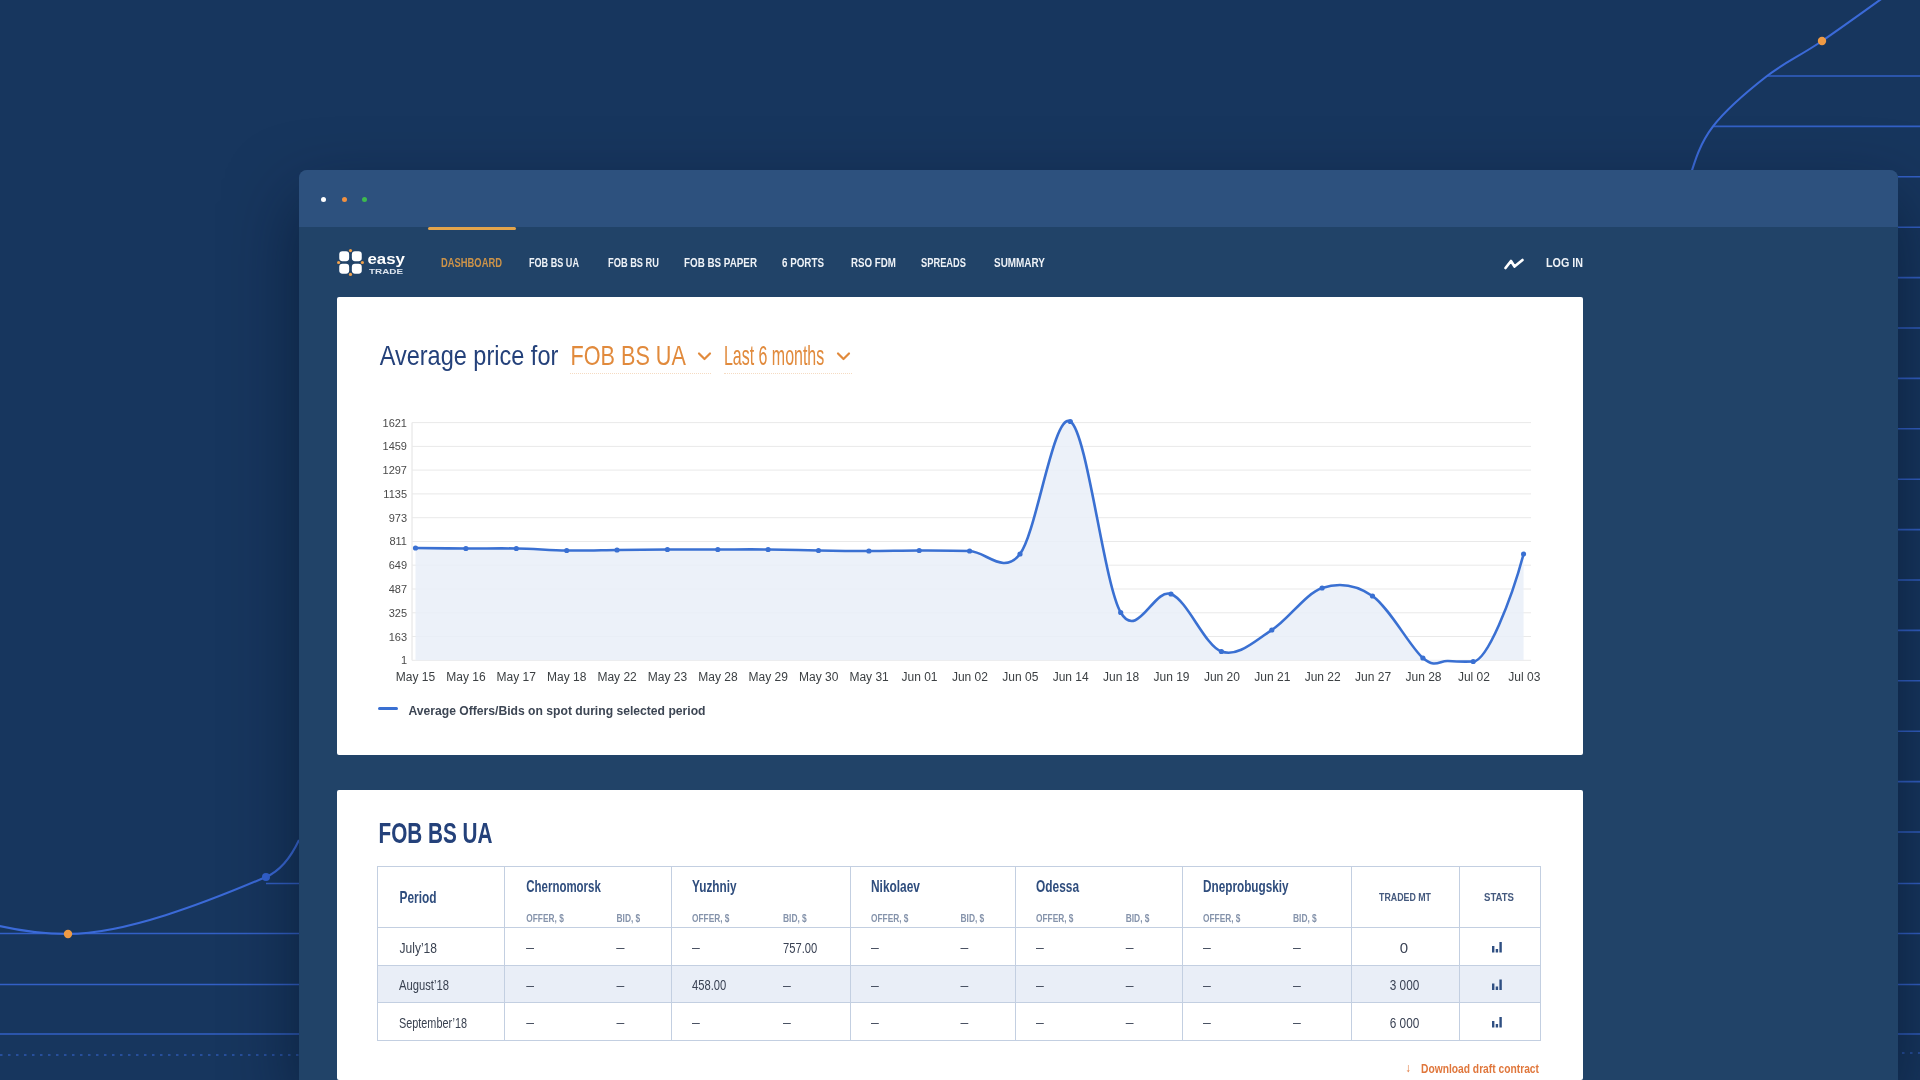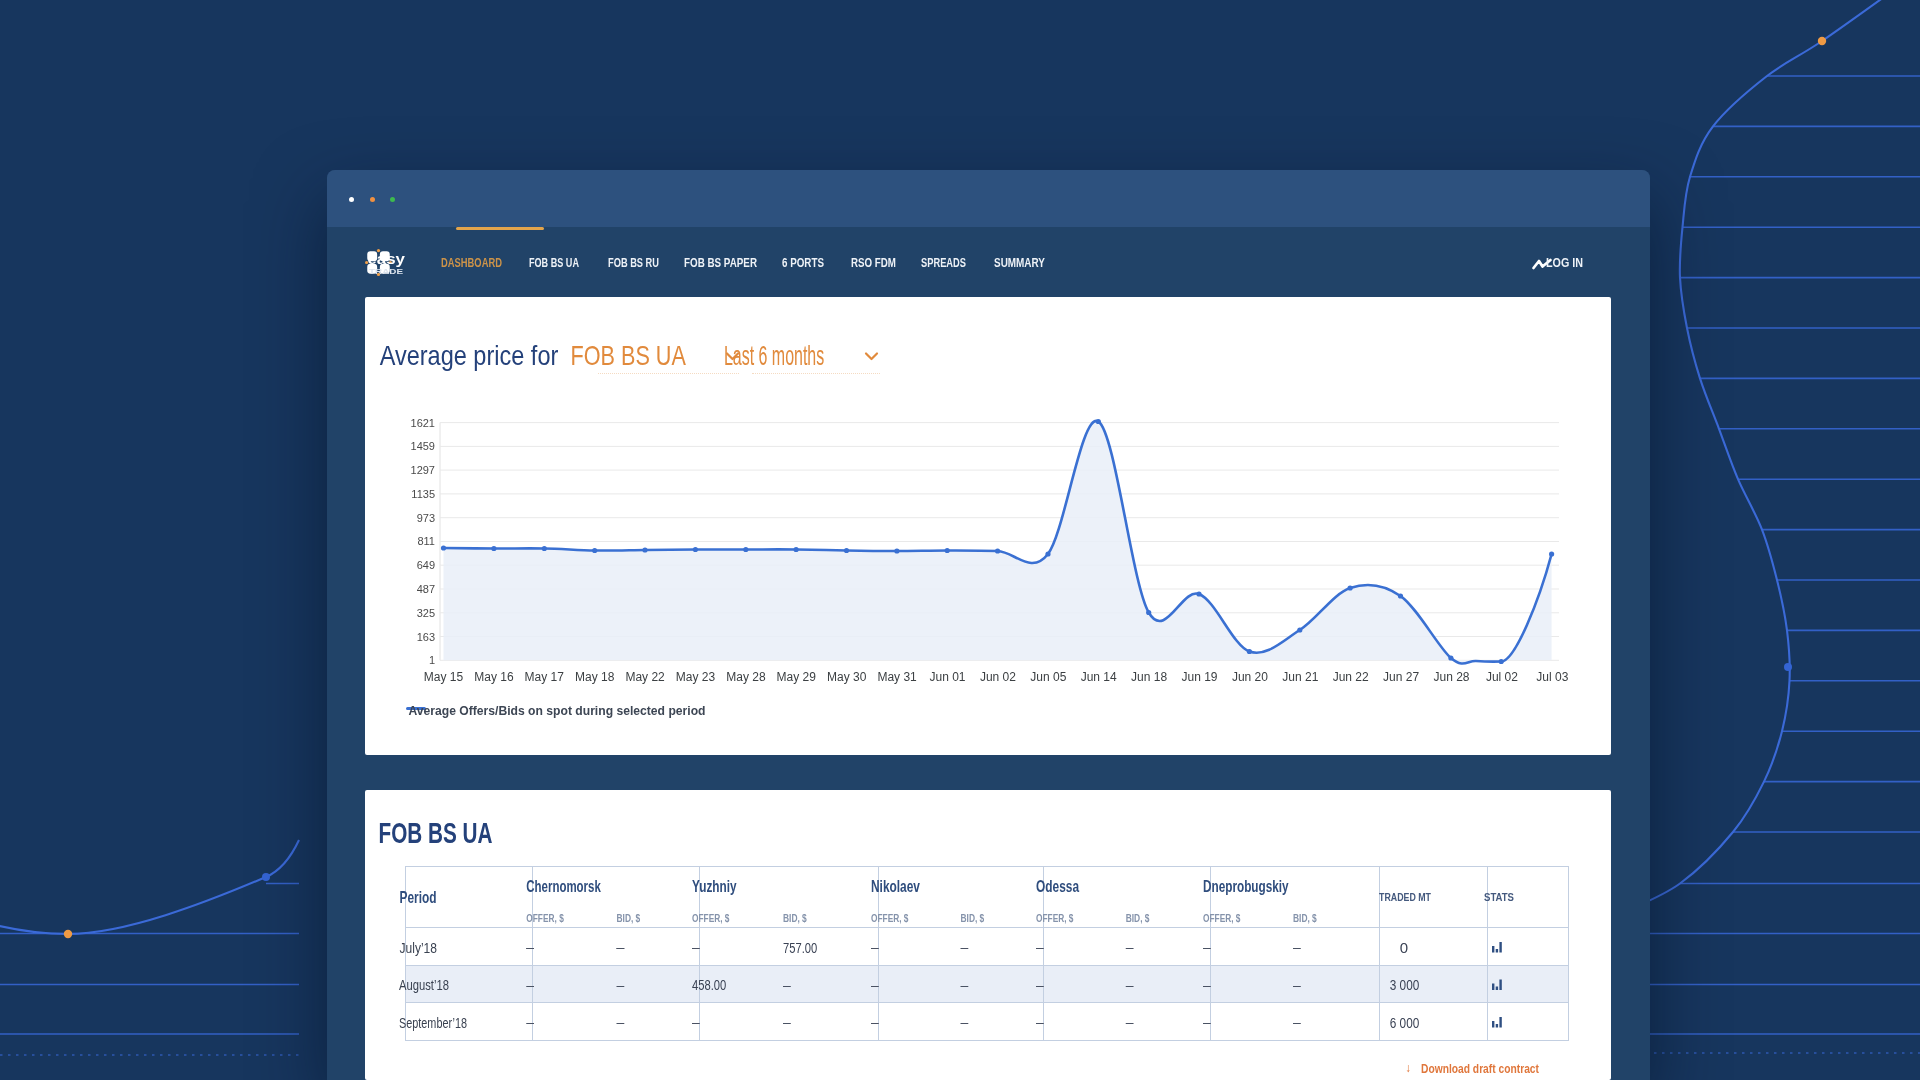--- a/index.html
+++ b/index.html
@@ -1,20 +1,20 @@
 <!DOCTYPE html>
 <html><head>
 <meta charset="utf-8">
 <style>
 * { margin:0; padding:0; box-sizing:border-box; }
 html,body { width:1920px; height:1080px; overflow:hidden; background:#17365e; font-family:"Liberation Sans", sans-serif; }
 #stage { position:relative; width:1920px; height:1080px; }
 #deco, #overlay { position:absolute; left:0; top:0; }
 #overlay { z-index:50; pointer-events:none; }
-#win { position:absolute; left:299px; top:170px; width:1323px; height:910px; background:#214368; border-radius:8px 8px 0 0; box-shadow:0 30px 70px rgba(3,14,34,.55);margin-left:28px; }
+#win { position:absolute; left:299px; top:170px; width:1599px; height:910px; background:#214368; border-radius:8px 8px 0 0; box-shadow:0 30px 70px rgba(3,14,34,.55); }
 #topbar { position:absolute; left:0; top:0; width:100%; height:57px; background:#2d517e; border-radius:8px 8px 0 0; }
 .dot { position:absolute; top:26.5px; width:5.5px; height:5.5px; border-radius:50%; }
 #tabline { position:absolute; left:129px; top:57px; width:88px; height:3px; background:#e3a44b; border-radius:2px; }
 .card { position:absolute; left:38px; width:1246px; background:#fff; border-radius:2px; }
 #card1 { top:127px; height:458px; }
 #card2 { top:620px; height:290px; }
 .du { position:absolute; top:76px; height:1px; border-bottom:1.5px dotted rgba(228,160,95,0.38); }
 table { border-collapse:collapse; table-layout:fixed; position:absolute; left:40px; top:76px; }
 td { border:1px solid #c3cfe1; padding:0; }
 table { border:1px solid #afbdd5; }

